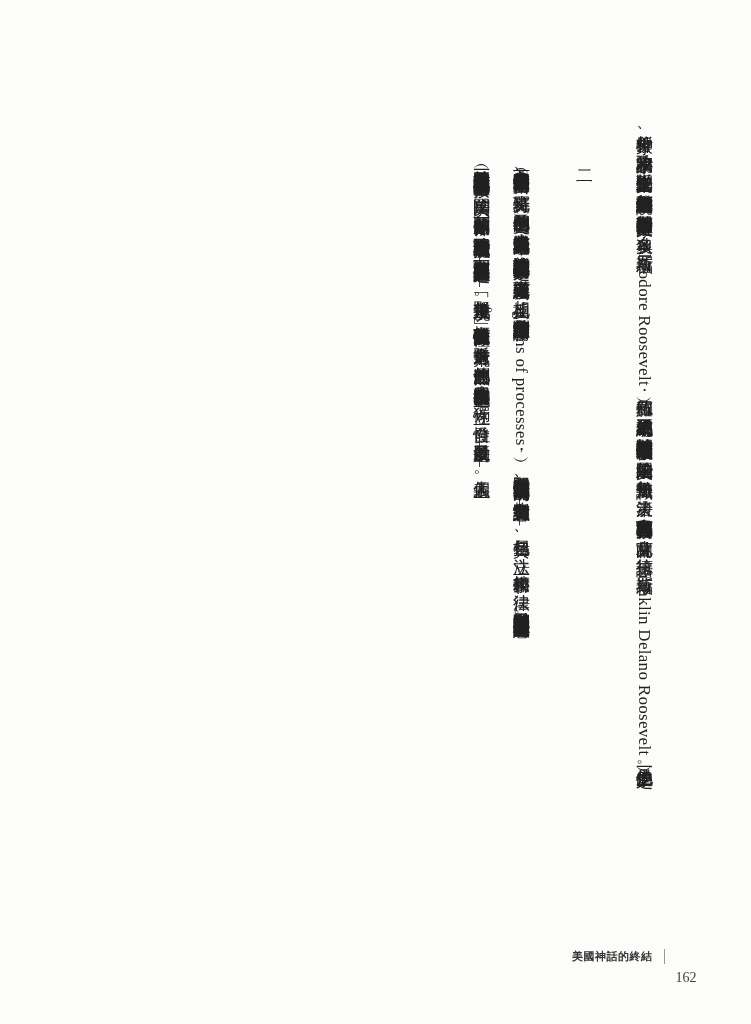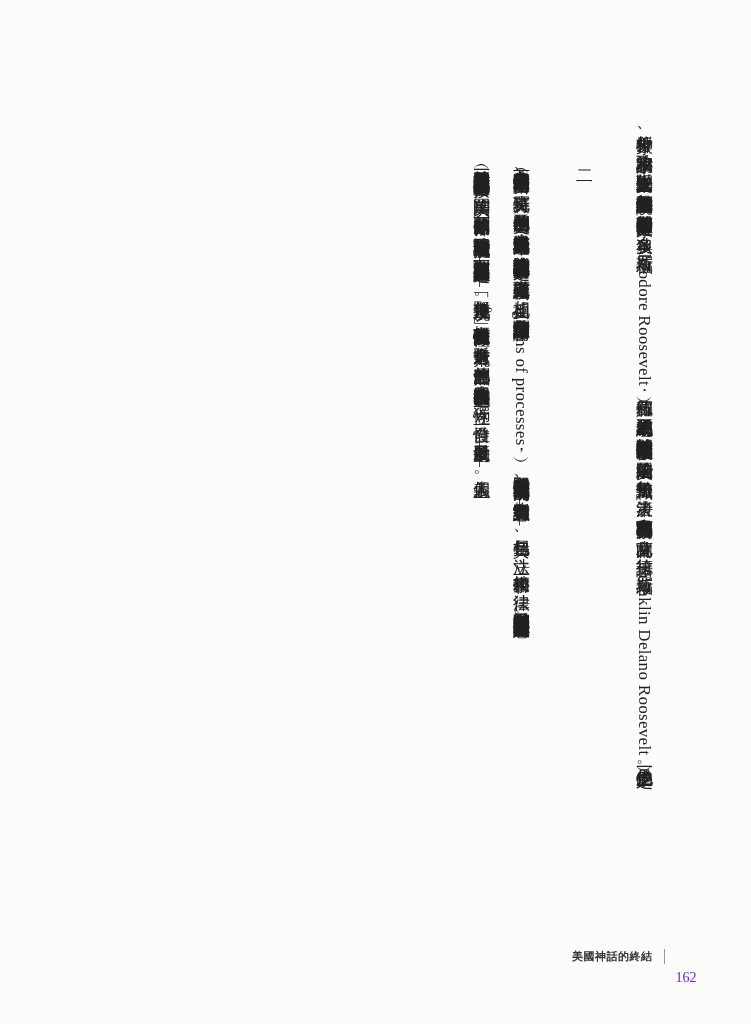--- a/index.html
+++ b/index.html
@@ -61,21 +61,21 @@
     text-align: center;
   }
   .divider {
     display: inline-block;
     width: 1px; height: 15px;
     background: #999999;
     margin: 0 11px;
   }
   .page-num {
     font-size: 14px;
-    color: #6d28d9;
+    color: #404040;
     margin-top: 44px;
   }
 </style>
 </head>
 <body>
 
 <div class="page">
 
   <main class="text-block">
     <p class="para">神分析學家、政治家和小說家，從販夫走卒到文人學士，誰都能引上一句特納的邊疆假說。與特納同時期的兩位西方歷史學家，狄奧多．羅斯福（Theodore Roosevelt）和伍德羅．威爾遜都成為了總統。特納離開威斯康辛大學的歷史系到哈佛任教後，美國的統治階級、無數知識份子、決策者、商人和職業外交官都曾在其門下學習。富蘭克林．德拉諾．羅斯福（Franklin Delano Roosevelt）也是他的學生之一。</p>

